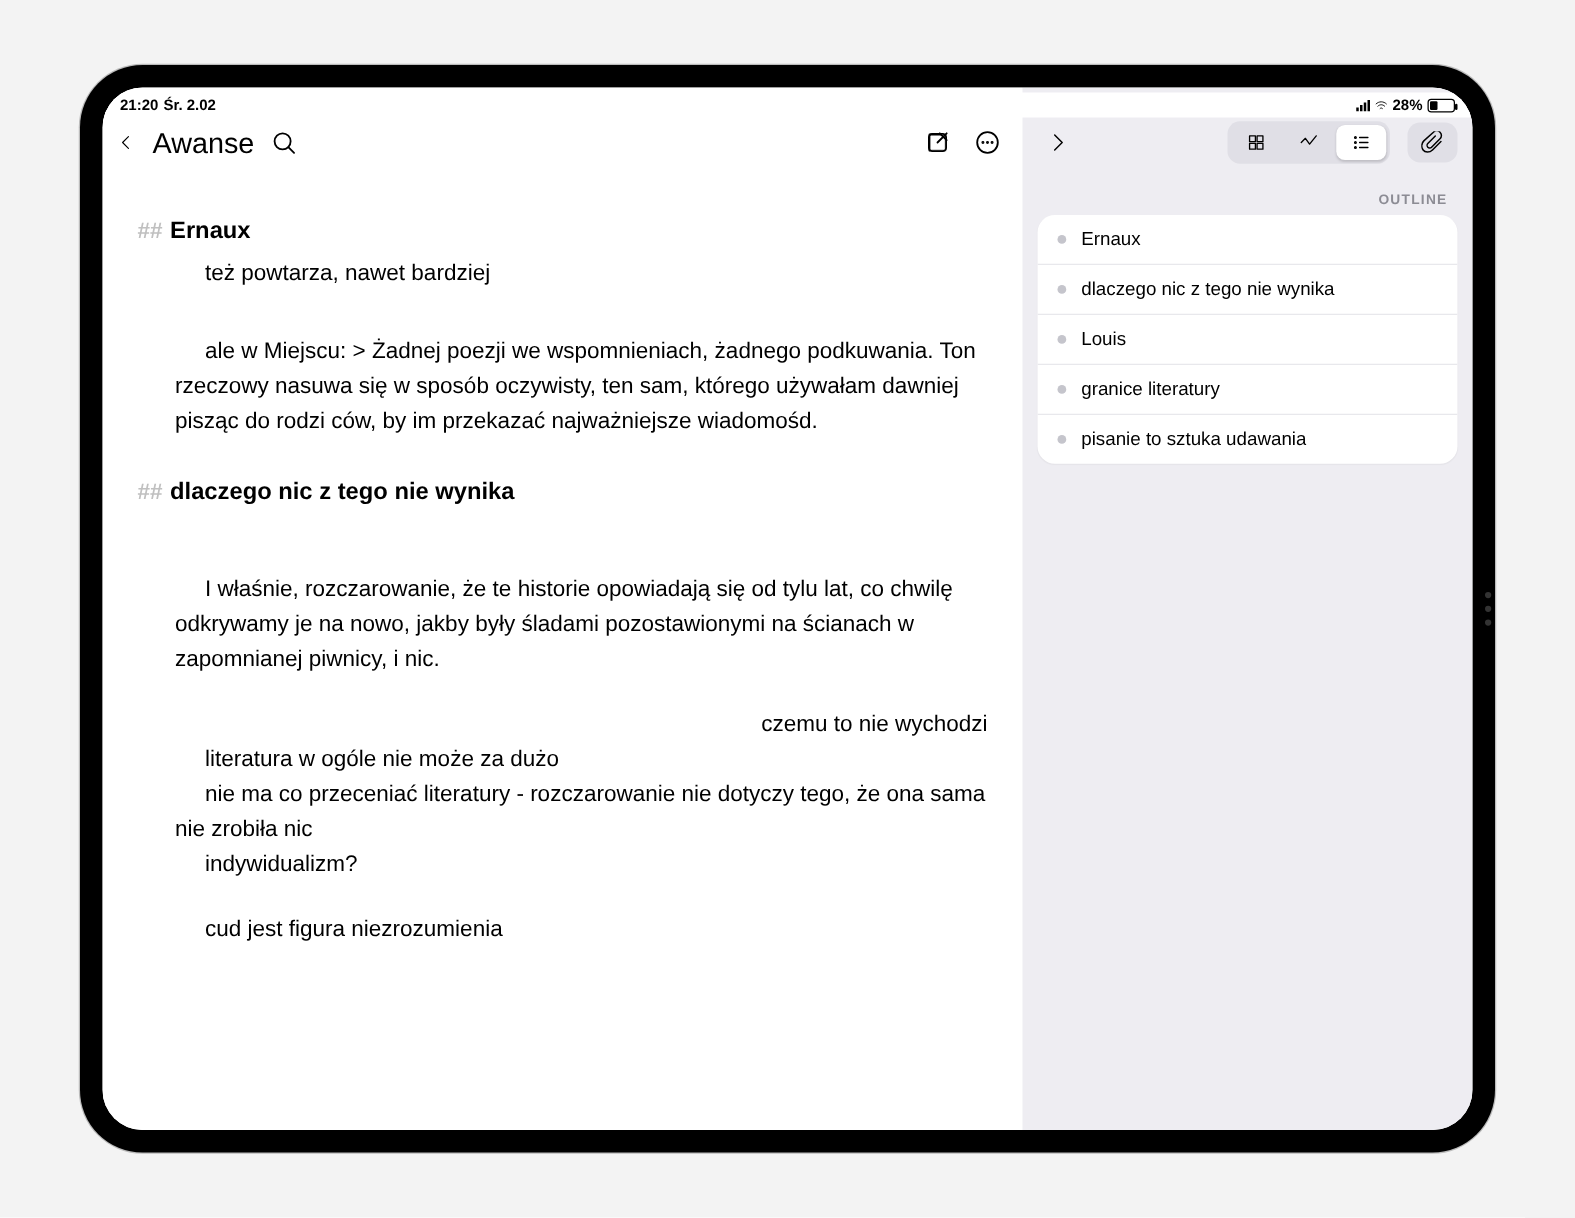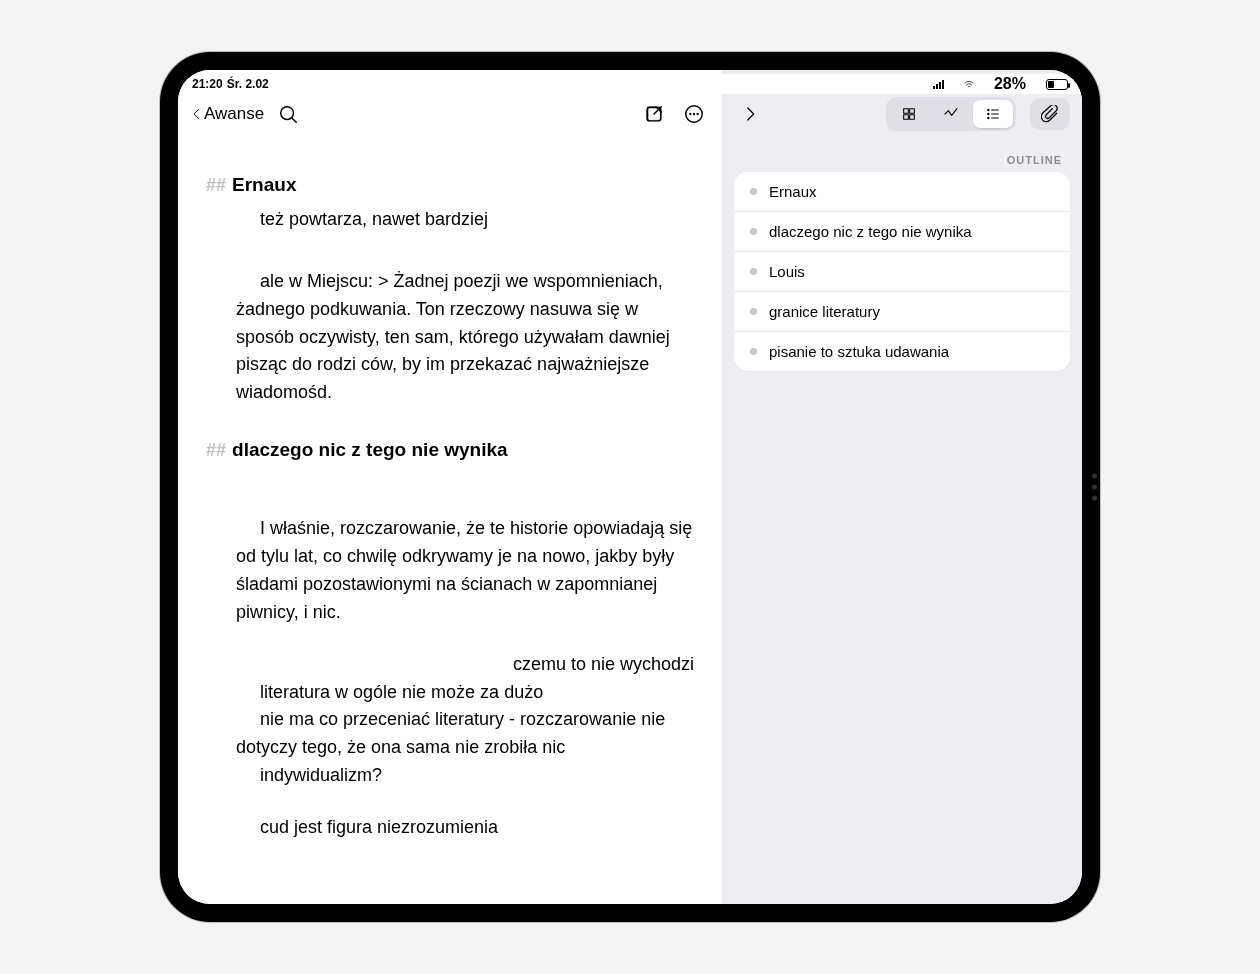--- a/index.html
+++ b/index.html
@@ -6,21 +6,21 @@
   body {
     background: #f3f3f3;
     font-family: -apple-system, "SF Pro Text", "Helvetica Neue", Arial, sans-serif;
     display: flex;
     justify-content: center;
     align-items: center;
     min-height: 974px;
     width: 1260px;
   }
   .tablet {
-    width: 940px;
+    width: 1132px;
     height: 870px;
     background: #000;
     border-radius: 50px;
     padding: 18px;
     position: relative;
     box-shadow: 0 0 0 1px #bbb;
   }
   .camera-dots { position: absolute; right: 3px; top: 50%; transform: translateY(-50%); display:flex; flex-direction:column; gap:6px;}
   .camera-dots span { width:5px; height:5px; border-radius:50%; background:#333;}
   .screen {
@@ -42,21 +42,21 @@
     font-weight: 600;
     color: #000;
     background: #fff;
     position: absolute;
     width:100%;
     top:4px;
     z-index:5;
     pointer-events:none;
   }
   .status-left { display:flex; gap:4px;}
-  .status-right { display:flex; align-items:center; gap:18px; font-size:16px;}
+  .status-right { display:flex; align-items:center; gap:2px; font-size:12px;}
   .split {
     display: flex;
     width: 100%;
     height: 100%;
   }
   .main {
     flex: 1;
     background: #fff;
     display: flex;
     flex-direction: column;
@@ -81,22 +81,22 @@
     margin-top: 20px;
     display: flex;
     align-items: center;
     padding: 0 12px;
     gap: 8px;
   }
   .back-btn {
     display: flex;
     align-items: center;
     color: #000;
-    font-size: 17px;
-    gap: 0;
+    font-size: 23px;
+    gap: 14px;
     cursor:pointer;
   }
   .icon-btn {
     width: 32px; height: 32px;
     display: flex; align-items: center; justify-content: center;
     color: #000;
     cursor:pointer;
   }
   .toolbar-spacer { flex:1; }
   .content {

